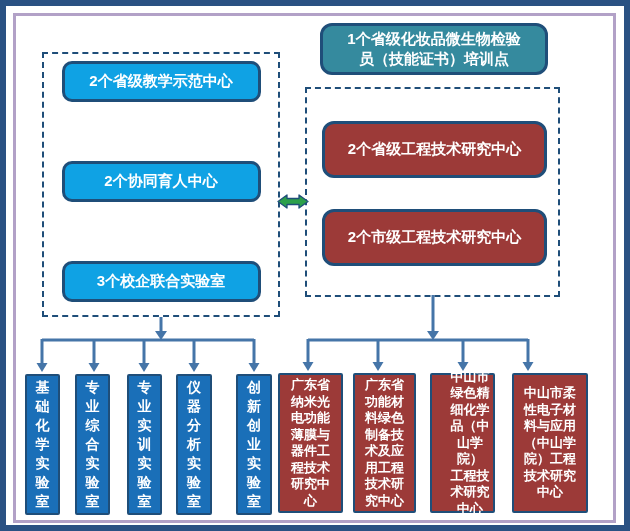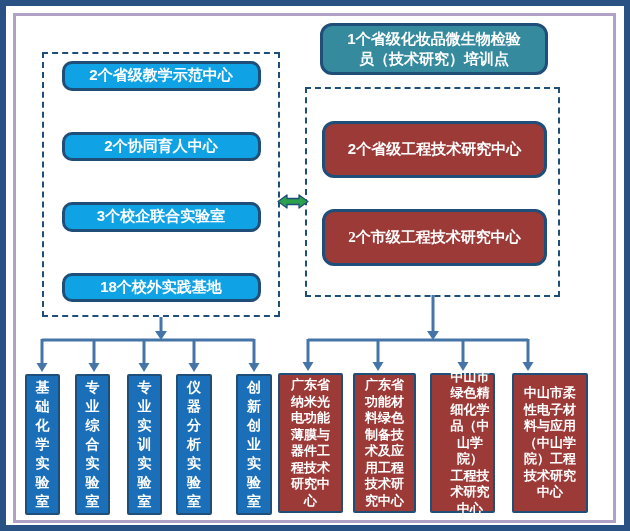--- a/index.html
+++ b/index.html
@@ -29,21 +29,21 @@
     color:#fff; font-weight:bold; font-size:15px;
     display:flex; align-items:center; justify-content:center; box-sizing:border-box;
   }
 
   .rcenter {
     position:absolute; left:15px; width:225px; height:57px;
     background:#9c3a38; border:3px solid #1f4e79; border-radius:12px;
     color:#fff; font-weight:bold; font-size:15px;
     display:flex; align-items:center; justify-content:center; box-sizing:border-box;
   }
-  .rcenter-1 { top:32px; } .rcenter-2 { top:120px;font-family:Liberation Serif, serif; }
+  .rcenter-1 { top:32px; } .rcenter-2 { top:120px; }
 
   .lab {
     position:absolute; top:374px; height:141px;
     background:#1a6fb8; border:2px solid #1f4e79; border-radius:2px;
     color:#fff; font-weight:bold; font-size:14px; line-height:19px;
     display:flex; align-items:center; justify-content:center; text-align:center;
     white-space:pre-line; box-sizing:border-box;
   }
   .lab-1 { left:25px;  width:35px; }
   .lab-2 { left:75px;  width:35px; }
@@ -101,27 +101,26 @@
       <polygon points="372.5,362 383.5,362 378,371"></polygon>
       <polygon points="457.5,362 468.5,362 463,371"></polygon>
       <polygon points="522.5,362 533.5,362 528,371"></polygon>
     </g>
   </svg>
 
   <div class="outer-border"></div>
   <div class="inner-frame"></div>
 
   <div class="badge">1个省级化妆品微生物检验
-员（技术研究）培训点</div>
+员（技能证书）培训点</div>
 
   <div class="group group-left">
     <div class="pill">2个省级教学示范中心</div>
     <div class="pill">2个协同育人中心</div>
     <div class="pill">3个校企联合实验室</div>
-    <div class="pill">18个校外实践基地</div>
   </div>
 
   <div class="group group-right">
     <div class="rcenter rcenter-1">2个省级工程技术研究中心</div>
     <div class="rcenter rcenter-2">2个市级工程技术研究中心</div>
   </div>
 
   <svg class="dbl-arrow" width="34" height="17" viewBox="0 0 34 17">
     <path d="M2 8.5 L11 2 L11 5.5 L23 5.5 L23 2 L32 8.5 L23 15 L23 11.5 L11 11.5 L11 15 Z" fill="#2ca04a" stroke="#1f4e79" stroke-width="1.3" stroke-linejoin="round"></path>
   </svg>

